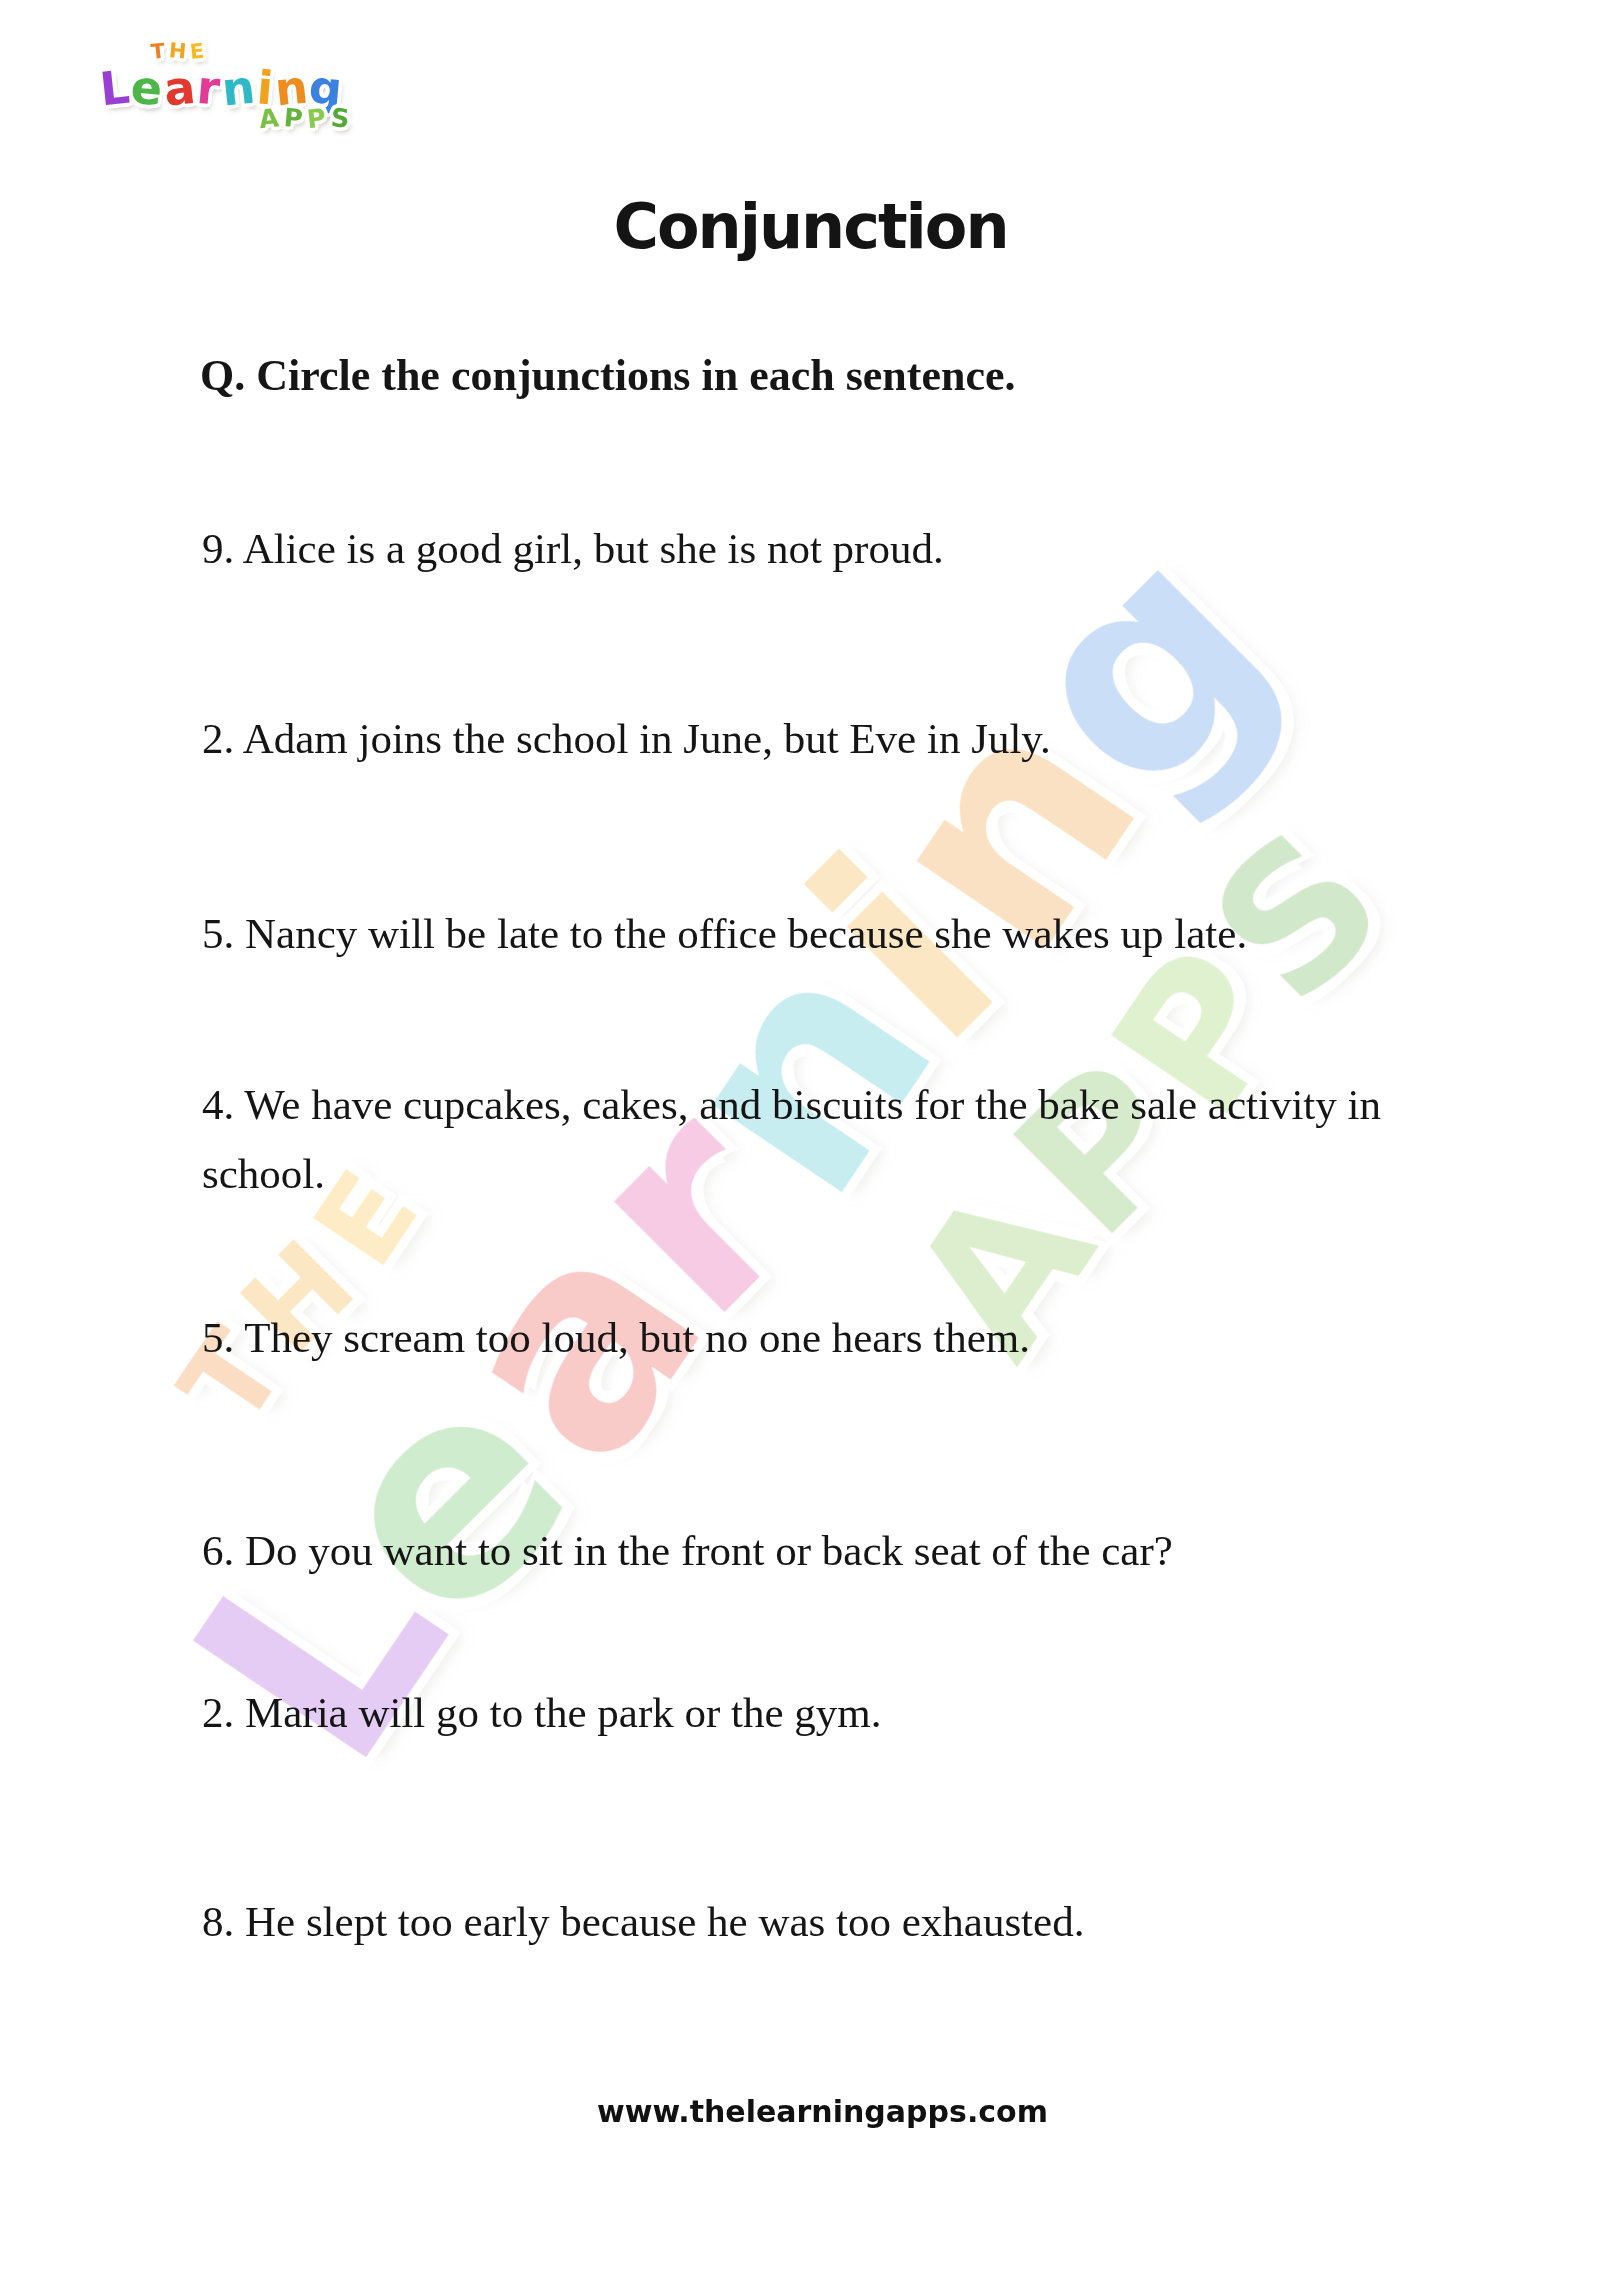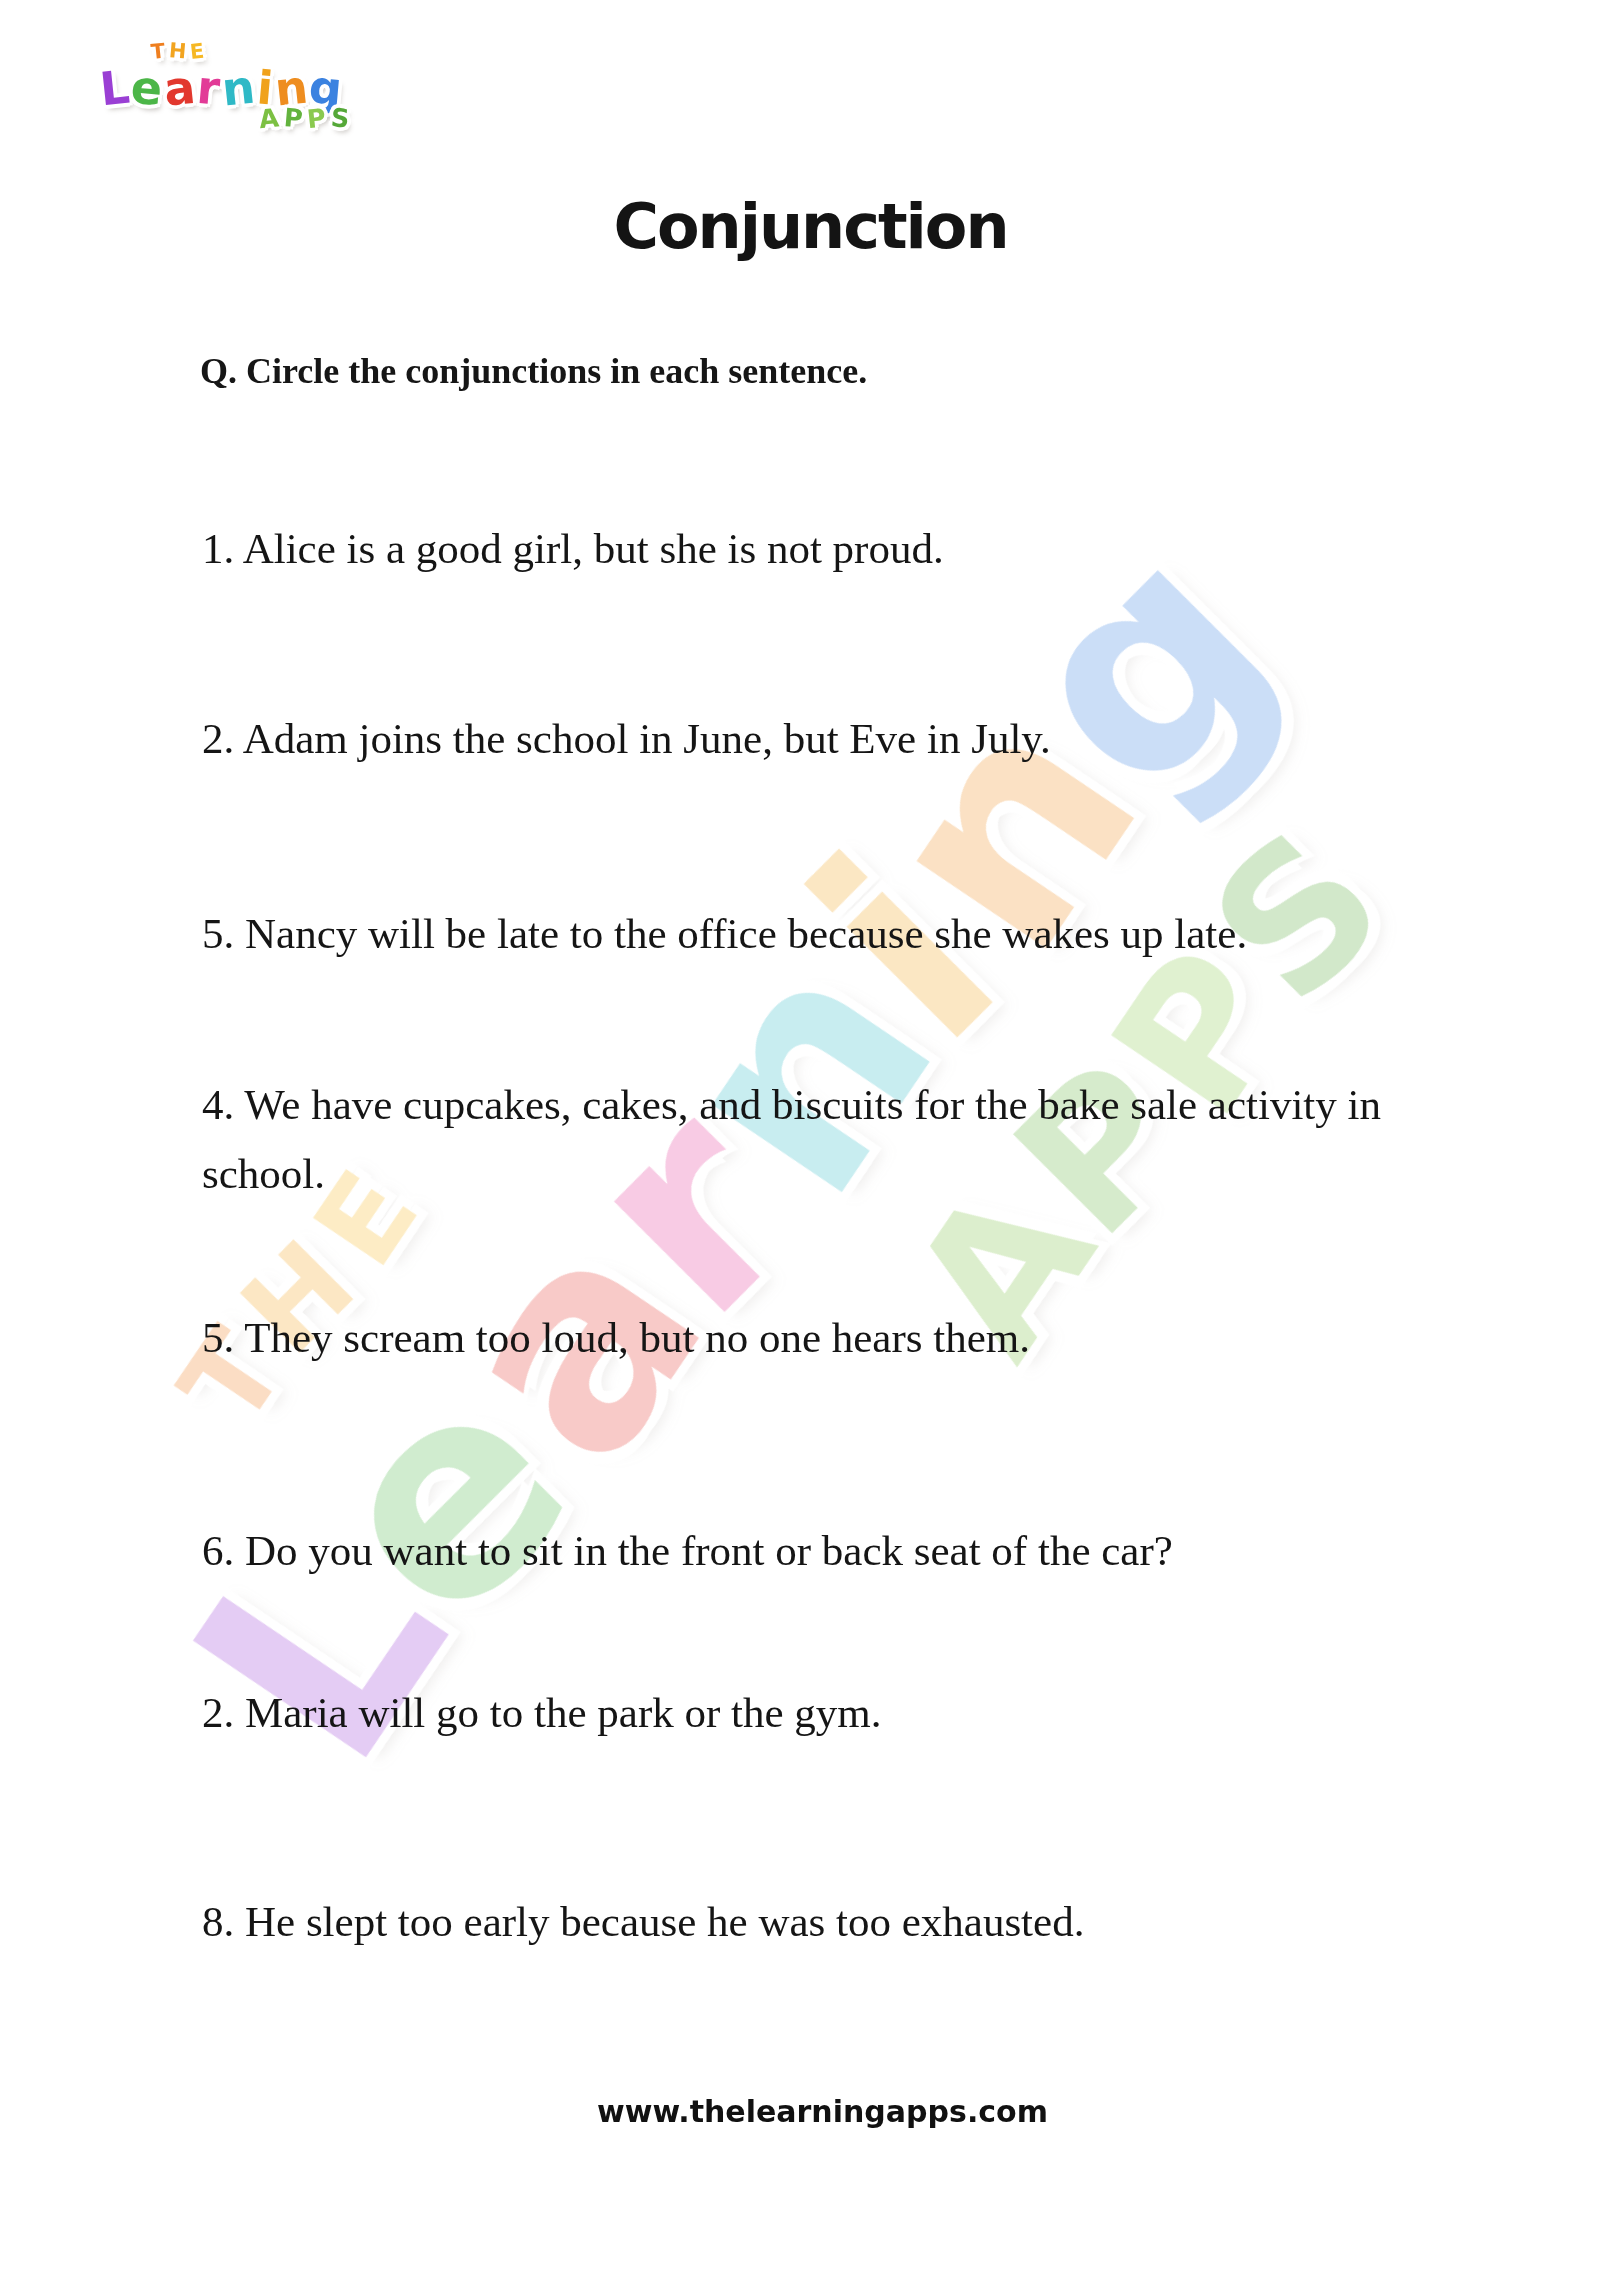--- a/index.html
+++ b/index.html
@@ -46,21 +46,21 @@
 
   
   .doc{position:relative;z-index:2;}
   .title{
     position:absolute;left:0;top:190px;width:100%;margin:0;text-align:center;
     font-family:"DejaVu Sans", sans-serif;font-weight:800;font-size:62px;
     letter-spacing:-2px;color:#141414;
   }
   .question{
     position:absolute;left:200px;top:350px;margin:0;
-    font-weight:700;font-size:36px;color:#161616;
+    font-weight:700;font-size:44px;color:#161616;
   }
   .sentence{
     position:absolute;left:202px;width:1294px;margin:0;
     font-size:43px;line-height:1.61;color:#151515;
   }
   .s1{top:514px}.s2{top:704px}.s3{top:899px}.s4{top:1070px}
   .s5{top:1303px}.s6{top:1516px}.s7{top:1678px}.s8{top:1887px}
   .footer{
     position:absolute;left:0;top:2082px;width:100%;margin:12px;text-align:center;
     font-family:"DejaVu Sans", sans-serif;font-weight:700;font-size:30px;color:#111;
@@ -80,21 +80,21 @@
   <div class="logo">
     <div class="bubble sticker logo-the"><span style="color: rgb(239, 127, 31); transform: rotate(-6deg);">T</span><span style="color: rgb(242, 164, 31); transform: rotate(5deg);">H</span><span style="color: rgb(246, 184, 36); transform: rotate(-6deg);">E</span></div>
     <div class="bubble sticker logo-learning"><span style="color: rgb(154, 63, 212); transform: rotate(-6deg);">L</span><span style="color: rgb(76, 182, 72); transform: rotate(5deg);">e</span><span style="color: rgb(226, 56, 46); transform: rotate(-6deg);">a</span><span style="color: rgb(226, 59, 151); transform: rotate(5deg);">r</span><span style="color: rgb(47, 185, 198); transform: rotate(-6deg);">n</span><span style="color: rgb(240, 162, 28); transform: rotate(5deg);">i</span><span style="color: rgb(238, 141, 31); transform: rotate(-6deg);">n</span><span style="color: rgb(59, 130, 224); transform: rotate(5deg);">g</span></div>
     <div class="bubble sticker logo-apps"><span style="color: rgb(124, 192, 67); transform: rotate(-6deg);">A</span><span style="color: rgb(99, 179, 62); transform: rotate(5deg);">P</span><span style="color: rgb(138, 201, 79); transform: rotate(-6deg);">P</span><span style="color: rgb(85, 168, 56); transform: rotate(5deg);">S</span></div>
   </div>
 
   <div class="doc">
     <h1 class="title">Conjunction</h1>
     <p class="question">Q. Circle the conjunctions in each sentence.</p>
 
-    <p class="sentence s1">1. Alice is a good girl, but she is not proud.</p>
+    <p class="sentence s1">9. Alice is a good girl, but she is not proud.</p>
     <p class="sentence s2">2. Adam joins the school in June, but Eve in July.</p>
     <p class="sentence s3">5. Nancy will be late to the office because she wakes up late.</p>
     <p class="sentence s4">4. We have cupcakes, cakes, and biscuits for the bake sale activity in school.</p>
     <p class="sentence s5">5. They scream too loud, but no one hears them.</p>
     <p class="sentence s6">6. Do you want to sit in the front or back seat of the car?</p>
     <p class="sentence s7">2. Maria will go to the park or the gym.</p>
     <p class="sentence s8">8. He slept too early because he was too exhausted.</p>
 
     <p class="footer">www.thelearningapps.com</p>
   </div>

